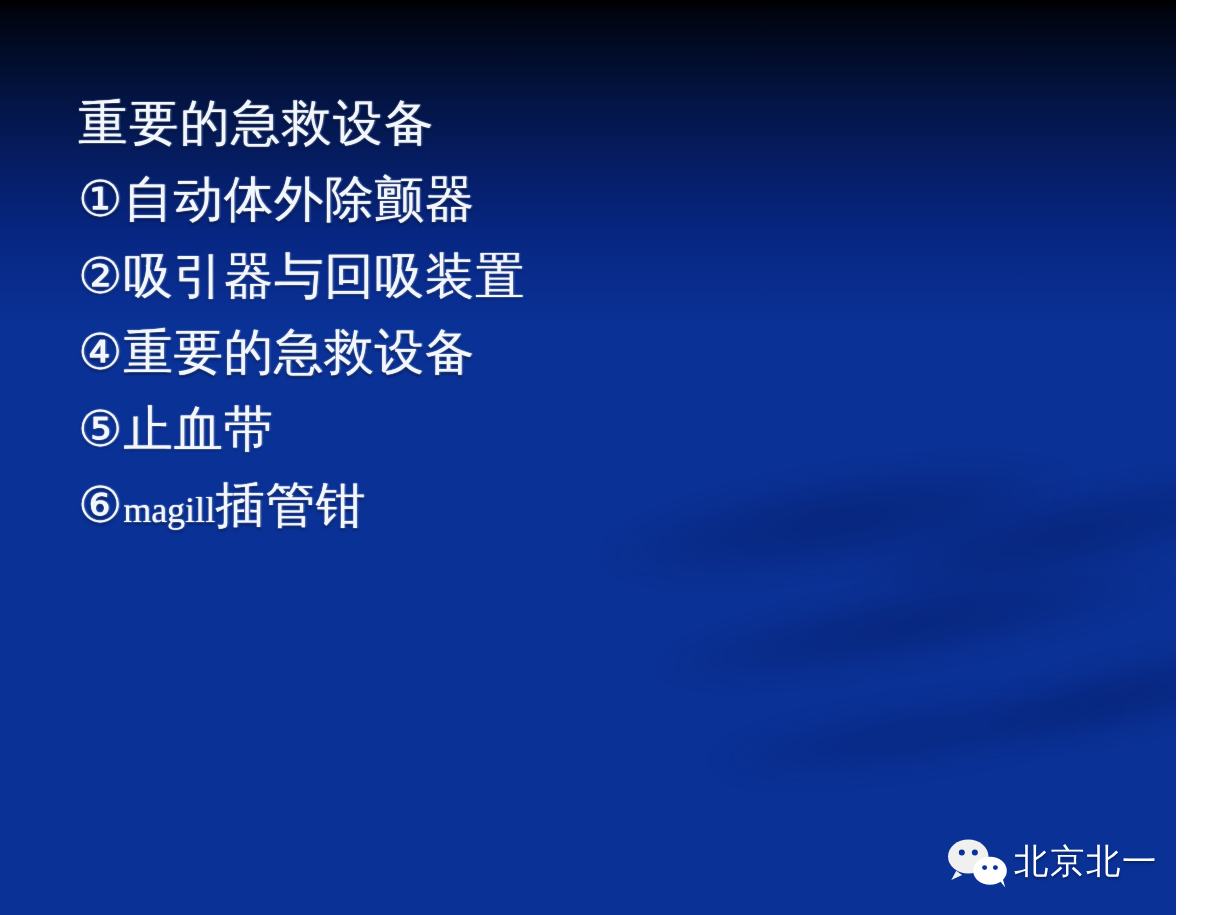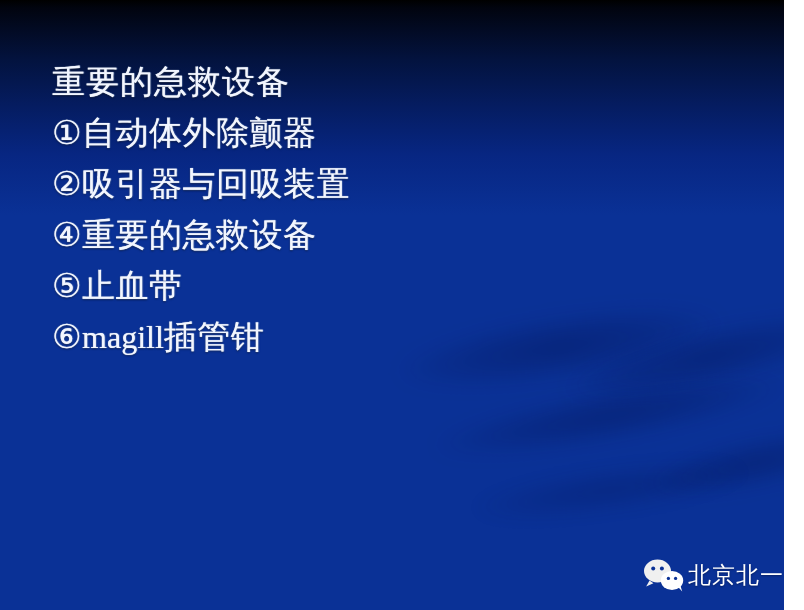--- a/index.html
+++ b/index.html
@@ -87,28 +87,28 @@
   }
   .line-title {
     letter-spacing: 1px;
   }
   .marker {
     font-family: "DejaVu Sans", sans-serif;
     font-size: 33px;
   }
   .latin {
     font-family: "Liberation Serif", "DejaVu Serif", serif;
-    font-size: 32px;
+    font-size: 24px;
     letter-spacing: 0px;
   }
 
   
   .watermark {
     position: absolute;
-    right: 0;
+    right: 12px;
     bottom: 18px;
     display: flex;
     align-items: center;
     gap: 2px;
   }
   .wechat-icon {
     width: 44px;
     height: 34px;
     display: block;
     flex: 0 0 auto;

